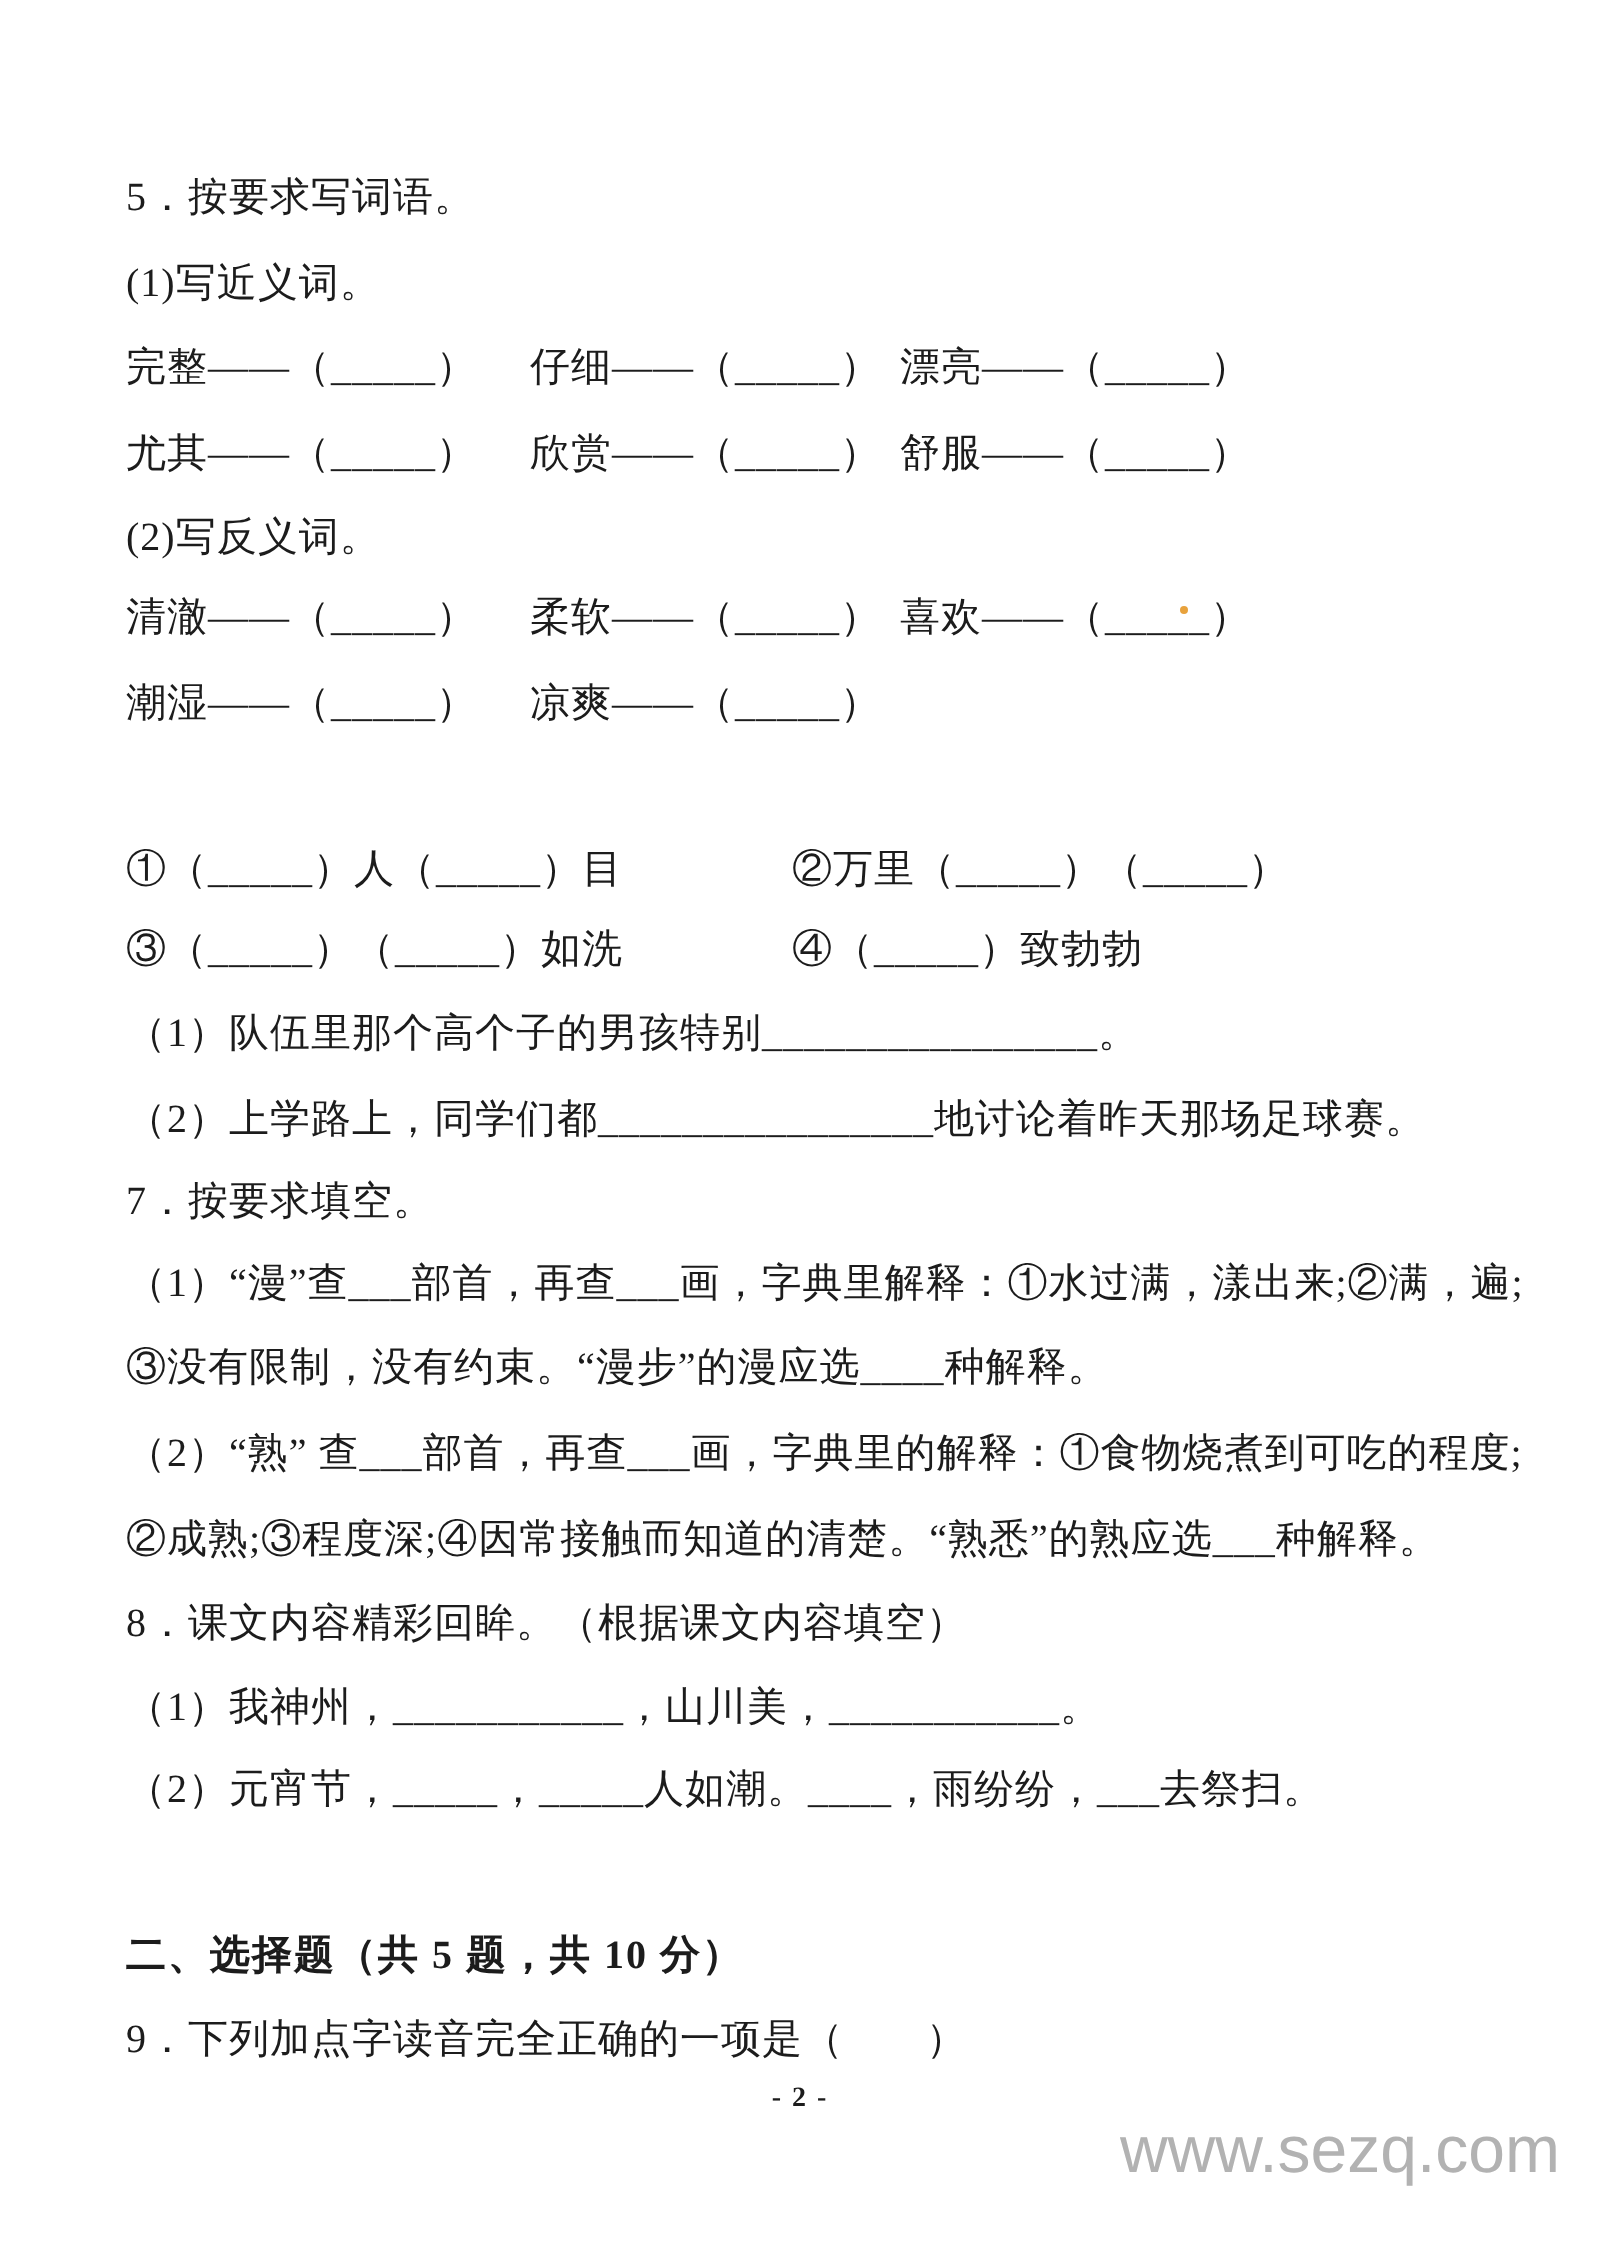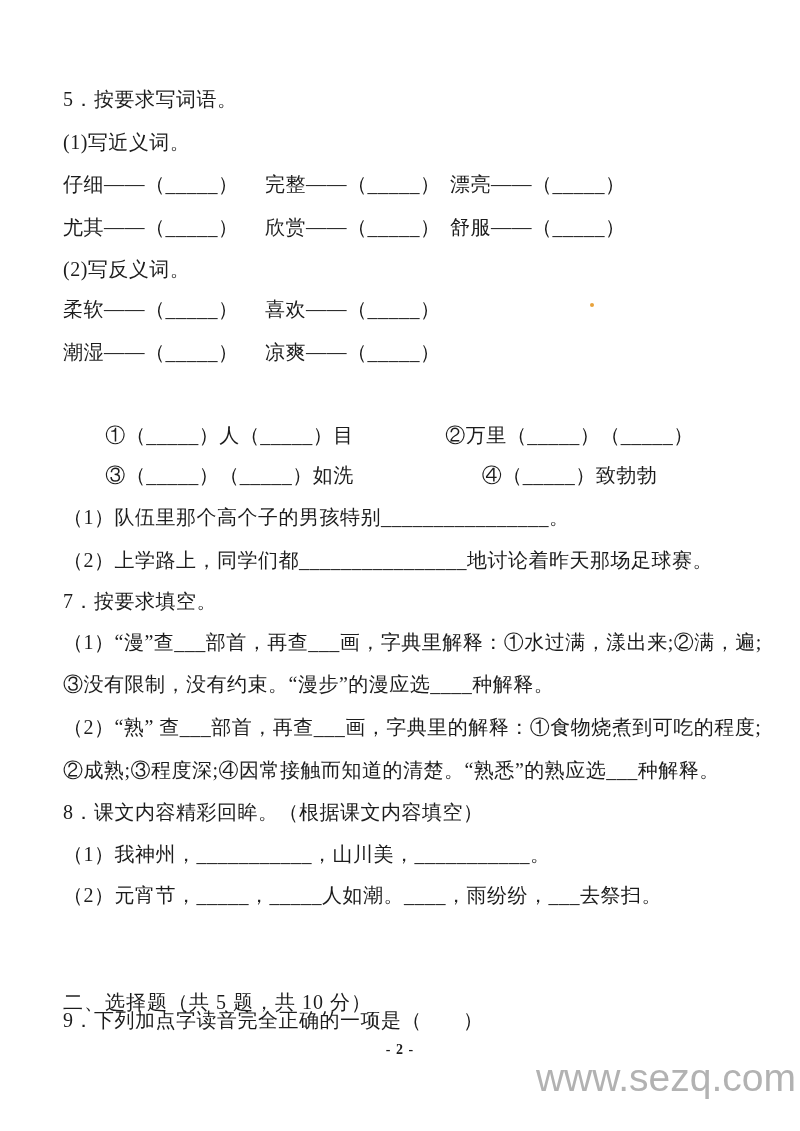--- a/index.html
+++ b/index.html
@@ -25,43 +25,41 @@
     white-space: pre;
     letter-spacing: 0.5px;
   }
   .cols3 {
     display: grid;
     grid-template-columns: 202px 185px auto;
   }
   .cols2 {
     display: grid;
     grid-template-columns: 333px auto;
-    text-align: center;
   }
   .bold {
-    font-weight: normal;
+    font-weight: bold;
     letter-spacing: 1px;
-    margin-top: 24px;
   }
   .pageno {
     position: absolute;
     top: 1042px;
     left: 0;
     width: 800px;
     text-align: center;
     font-size: 14px;
     font-weight: bold;
     letter-spacing: 1px;
     color: #1c1c1c;
   }
   .watermark {
     position: absolute;
     top: 1056px;
-    right: 4px;
-    font-size: 39px;
+    right: 20px;
+    font-size: 33px;
     font-family: "Liberation Sans", "DejaVu Sans", sans-serif;
     color: #b2b2b2;
   }
   .stray-dot {
     position: absolute;
     left: 590px;
     top: 303px;
     width: 4px;
     height: 4px;
     border-radius: 50%;
@@ -69,33 +67,34 @@
 </style>
 </head>
 <body>
 
 <div class="page">
 
   <div class="line" style="top:86px">5．按要求写词语。</div>
   <div class="line" style="top:129px">(1)写近义词。</div>
 
   <div class="line cols3" style="top:171px">
+    <span>完整——（_____）</span>
     <span>仔细——（_____）</span>
-    <span>完整——（_____）</span>
     <span>漂亮——（_____）</span>
   </div>
   <div class="line cols3" style="top:214px">
     <span>尤其——（_____）</span>
     <span>欣赏——（_____）</span>
     <span>舒服——（_____）</span>
   </div>
 
   <div class="line" style="top:256px">(2)写反义词。</div>
 
   <div class="line cols3" style="top:296px">
+    <span>清澈——（_____）</span>
     <span>柔软——（_____）</span>
     <span>喜欢——（_____）</span>
   </div>
   <div class="line cols3" style="top:339px">
     <span>潮湿——（_____）</span>
     <span>凉爽——（_____）</span>
   </div>
 
 
   <div class="line cols2" style="top:422px">

